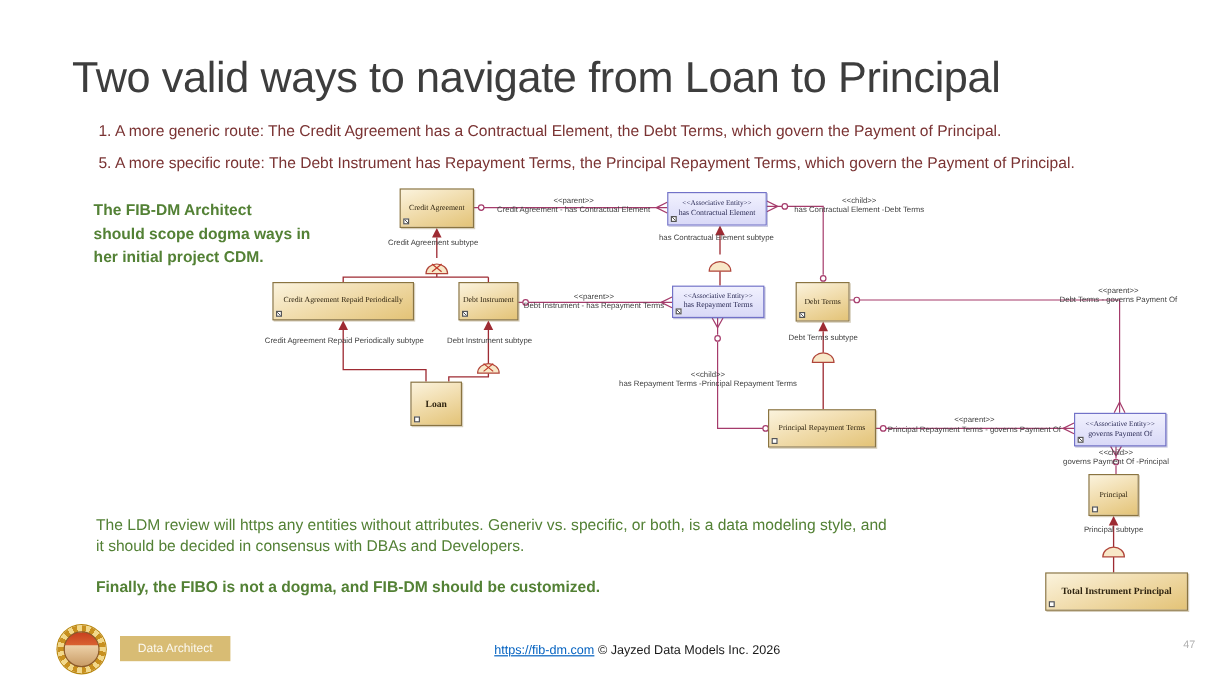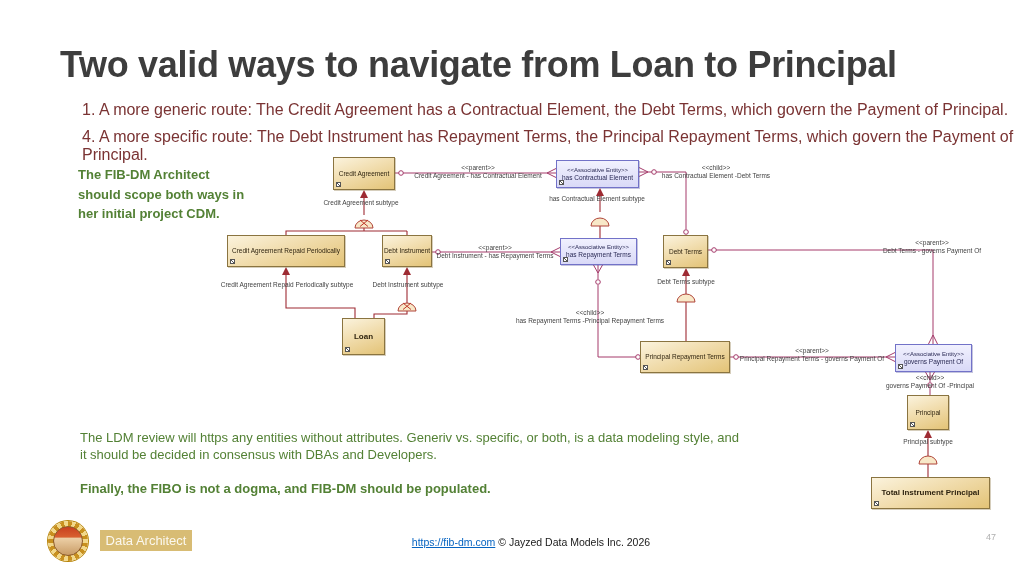--- a/index.html
+++ b/index.html
@@ -1,67 +1,67 @@
 <!DOCTYPE html>
 <html><head>
 <meta charset="utf-8">
 <style>
   * { margin:0; padding:0; box-sizing:border-box; }
   html,body { width:1024px; height:576px; background:#ffffff; font-family:"Liberation Sans", sans-serif; }
   #slide { position:relative; width:1024px; height:576px; background:#ffffff; overflow:hidden; }
 
-  .title { position:absolute; left:60px; top:44px; width:920px; font-size:36px; font-weight:700;
+  .title { position:absolute; left:60px; top:44px; width:920px; font-size:36px; font-weight:400;
            color:#3d3d3d; letter-spacing:-0.3px; }
-  .bullet { position:absolute; left:82px; font-size:16px; color:#7a3333; }
+  .bullet { position:absolute; left:82px; font-size:13px; color:#7a3333; }
   .callout { position:absolute; left:78px; top:165px; width:190px; font-size:13px; font-weight:bold;
              color:#538135; line-height:1.5; white-space:pre-line; }
   .note { position:absolute; left:80px; font-size:13px; color:#538135; line-height:1.3; white-space:pre-line; }
   .note.bold { font-weight:bold; }
 
   svg.wires { position:absolute; left:0; top:0; z-index:1; }
 
   .ent { position:absolute; z-index:2; display:flex; flex-direction:column; align-items:center;
          justify-content:center; text-align:center;
          background:linear-gradient(160deg,#fbf3dd 0%,#f1ddae 45%,#e3c377 100%);
          border:1px solid #8a7440; box-shadow:1px 1px 0 rgba(138,116,64,0.35);
-         font-size:6.5px; color:#2f2410; line-height:1.15; }
+         font-size:6.5px; color:#2f2410; line-height:1.15;font-family:Liberation Serif, serif; }
   .ent .elabel { white-space:nowrap; }
   .ent.bold .elabel { font-weight:bold; font-size:8px; }
   .ent.assoc { background:linear-gradient(180deg,#f1f1fe 0%,#d9d9f7 100%);
                border:1px solid #7272c8; color:#2a2a55; box-shadow:1px 1px 0 rgba(90,90,160,0.35); }
   .ent .stereo { font-size:6px; white-space:nowrap; }
   .sc { position:absolute; left:2px; bottom:2px; width:5px; height:5px; background:#fff;
         border:1px solid #555; background-image:linear-gradient(45deg,transparent 45%,#555 45%,#555 55%,transparent 55%); }
 
   .rlabel { position:absolute; z-index:2; text-align:center; font-size:6.5px; color:#3f3f3f; line-height:1.25; }
   .rlabel span { display:block; white-space:nowrap; }
   .slabel { position:absolute; z-index:2; transform:translateX(-50%); font-size:6.5px; color:#3f3f3f; white-space:nowrap; }
 
   .footer-logo { position:absolute; left:48px; top:521px; width:40px; height:40px; border-radius:50%;
                  background:repeating-conic-gradient(from 0deg,#c8901f 0deg 12deg,#f2d88a 12deg 24deg);
                  box-shadow:0 0 0 1px #b8860b; z-index:2; }
   .footer-logo .face { position:absolute; inset:5px; border-radius:50%; border:1px solid #8b5a2b;
                  background:linear-gradient(180deg,#c8401f 0%,#d86030 36%,#eccfa6 40%,#c99c66 100%); }
   .badge { position:absolute; left:100px; top:530px; width:92px; height:21px; background:#d8bc74;
-           color:#fbf8ef; font-size:13px; text-align:center; line-height:21px; z-index:2; }
+           color:#fbf8ef; font-size:10px; text-align:center; line-height:21px; z-index:2; }
   .footer-center { position:absolute; left:0; right:0; top:536px; text-align:center; font-size:10.5px;
                    color:#1a1a1a; z-index:2;margin-left:38px; }
   .footer-center .link { color:#0563c1; text-decoration:underline; cursor:pointer; }
   .pagenum { position:absolute; right:28px; top:532px; font-size:9px; color:#b0b0b0; z-index:2; }
 </style>
 </head>
 <body>
 
 <div id="slide">
 
   <div class="title">Two valid ways to navigate from Loan to Principal</div>
   <div class="bullet" style="top:101px;">1. A more generic route: The Credit Agreement has a Contractual Element, the Debt Terms, which govern the Payment of Principal.</div>
-  <div class="bullet" style="top:128px;">4. A more specific route: The Debt Instrument has Repayment Terms, the Principal Repayment Terms, which govern the Payment of Principal.</div>
+  <div class="bullet" style="top:128px;">5. A more specific route: The Debt Instrument has Repayment Terms, the Principal Repayment Terms, which govern the Payment of Principal.</div>
   <div class="callout">The FIB-DM Architect
-should scope both ways in
+should scope dogma ways in
 her initial project CDM.</div>
 
   <svg class="wires" width="1024" height="576" viewBox="0 0 1024 576">
     <g stroke="#a53b6b" stroke-width="1" fill="none">
 
       <path d="M395 173 H556"></path>
       <path d="M547 173 L556 168.5 M547 173 L556 177.5"></path>
 
       <path d="M639 172 H686 V229"></path>
       <path d="M648 172 L639 167.5 M648 172 L639 176.5"></path>
@@ -202,21 +202,21 @@
 
   <div class="slabel" style="left:361px;top:199px">Credit Agreement subtype</div>
   <div class="slabel" style="left:597px;top:195px">has Contractual Element subtype</div>
   <div class="slabel" style="left:287px;top:281px">Credit Agreement Repaid Periodically subtype</div>
   <div class="slabel" style="left:408px;top:281px">Debt Instrument subtype</div>
   <div class="slabel" style="left:686px;top:278px">Debt Terms subtype</div>
   <div class="slabel" style="left:928px;top:438px">Principal subtype</div>
 
   <div class="note" style="top:430px;width:780px">The LDM review will https any entities without attributes. Generiv vs. specific, or both, is a data modeling style, and
 it should be decided in consensus with DBAs and Developers.</div>
-  <div class="note bold" style="top:481px;width:780px">Finally, the FIBO is not a dogma, and FIB-DM should be populated.</div>
+  <div class="note bold" style="top:481px;width:780px">Finally, the FIBO is not a dogma, and FIB-DM should be customized.</div>
 
   <div class="footer-logo">
       <div class="face"></div>
     </div>
   <div class="badge">Data Architect</div>
   <div class="footer-center">
     <a class="link">https://fib-dm.com</a>
     <span> </span>
     <span>© Jayzed Data Models Inc. 2026</span>
   </div>

